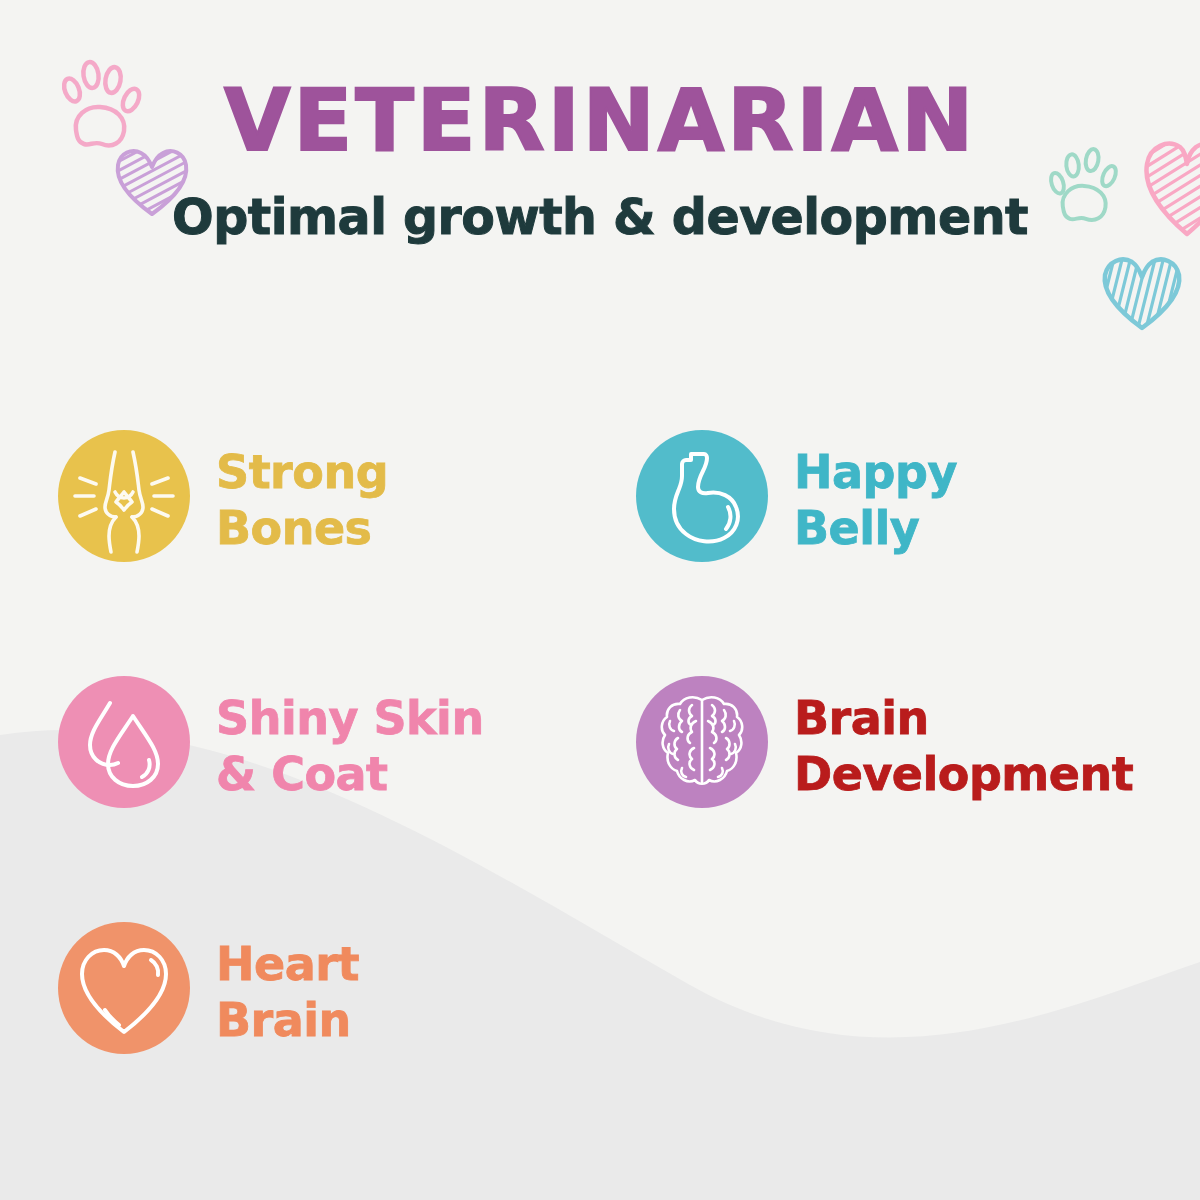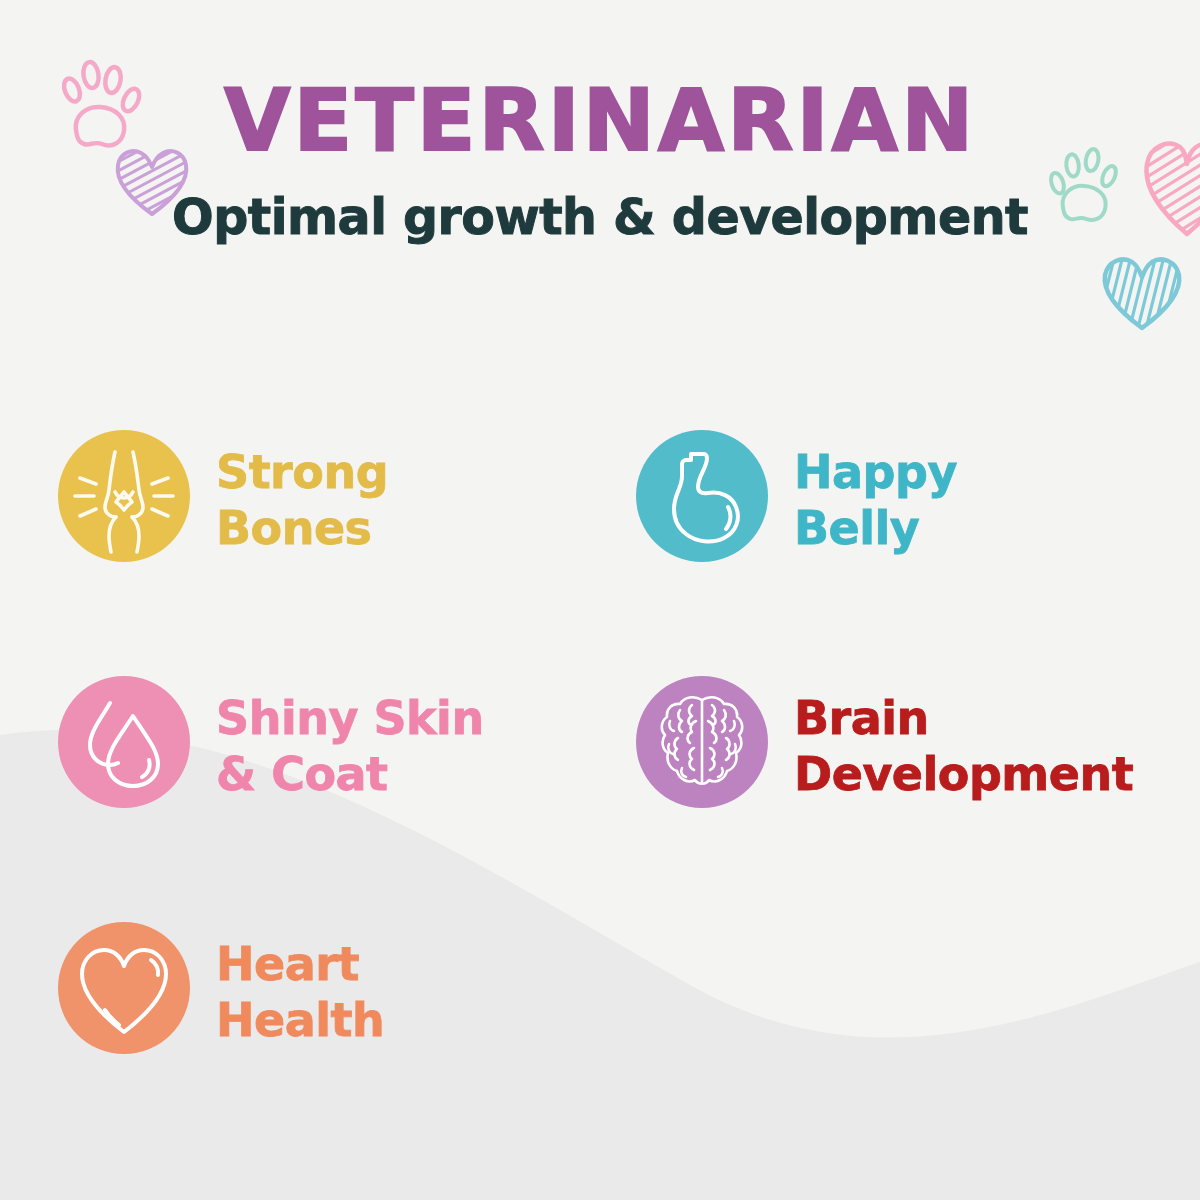--- a/index.html
+++ b/index.html
@@ -281,17 +281,17 @@
           <g fill="none" stroke="#ffffff" stroke-width="4" stroke-linecap="round" stroke-linejoin="round">
             <path d="M66,110 C40,90 24,70 24,52 C24,38 34,28 46,28
                      C56,28 63,35 66,44 C69,35 76,28 86,28
                      C98,28 108,38 108,52 C108,70 92,90 66,110 Z"></path>
             <path d="M93,38 C98,41 101,47 100,53"></path>
             <path d="M47,88 C51,94 56,99 61,103"></path>
           </g>
         </svg>
       </span>
       <span class="benefit-label" style="color:#f08a5d">Heart
-Health</span>
+Brain</span>
     </div>
 
   </div>
 </div>
 
 </body></html>

